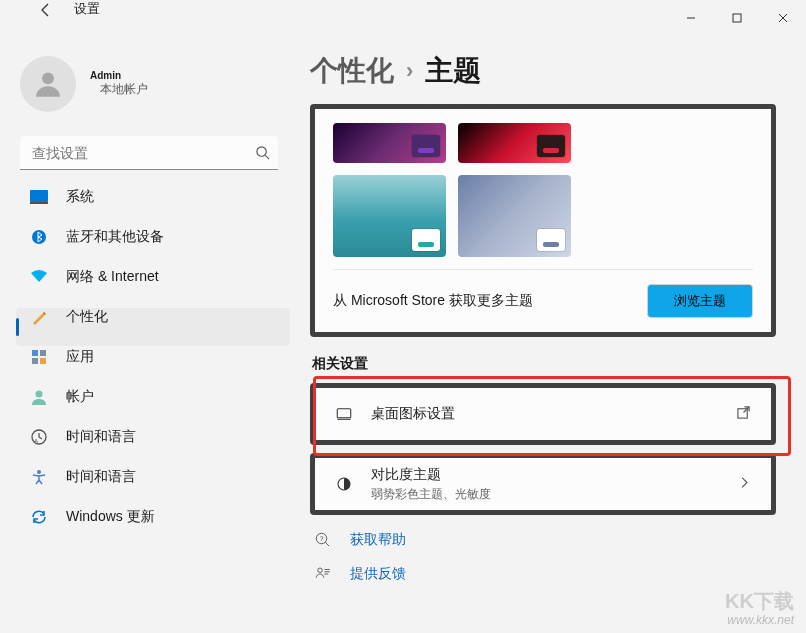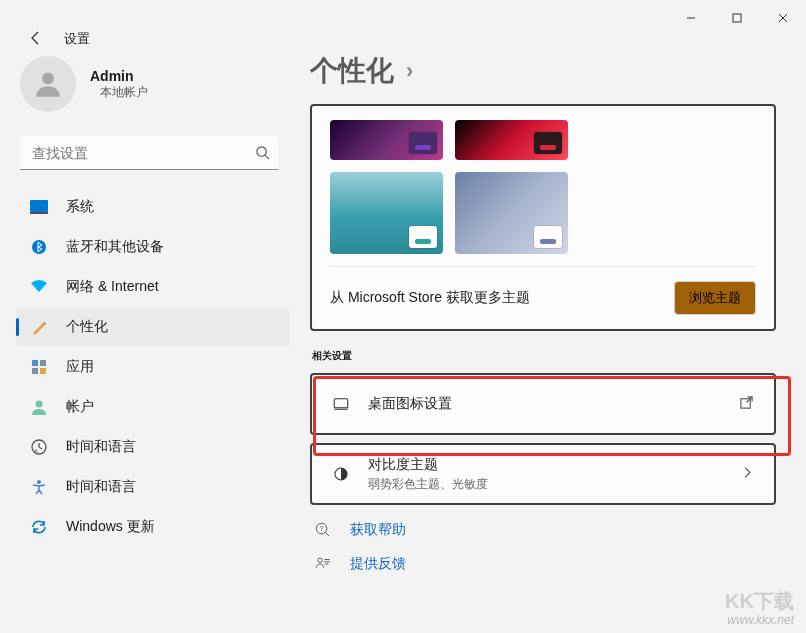--- a/index.html
+++ b/index.html
@@ -1,57 +1,57 @@
 <!DOCTYPE html>
 <html><head>
 <meta charset="utf-8">
 <style>
 * { box-sizing: border-box; margin: 0; padding: 0; }
 body { font-family: "Microsoft YaHei", "Segoe UI", sans-serif; background: #f3f3f3; width: 806px; height: 633px; overflow: hidden; position: relative; font-size: 14px; color: #1a1a1a; }
 
-.titlebar { height: 48px; display: flex; align-items: flex-end; padding-left: 26px; font-family: Liberation Mono, monospace; }
+.titlebar { height: 48px; display: flex; align-items: flex-start; padding-left: 36px; font-family: Liberation Mono, monospace; }
 .back-btn { width: 20px; height: 20px; display: flex; align-items: center; justify-content: center; margin-right: 18px; }
 .app-title { font-size: 13px; }
 .window-controls { position: absolute; top: 0; right: 0; display: flex; }
 .win-ctrl { width: 46px; height: 36px; display: flex; align-items: center; justify-content: center; }
 
 .layout { display: flex; height: calc(633px - 48px); }
 
 .sidebar { width: 300px; padding-left: 16px; padding-right: 10px; overflow-y: auto; }
 .user-block { display: flex; align-items: center; padding: 8px 0 20px 4px; gap: 14px; }
 .avatar { width: 56px; height: 56px; border-radius: 50%; background: #e0e0e0; display: flex; align-items: center; justify-content: center; }
-.user-name { font-weight: 600; font-size: 14px; }
+.user-name { font-weight: 600; font-size: 10px; }
 .user-type { font-size: 12px; color: #5a5a5a; margin-left: 10px; }
 
 .search-wrap { margin: 4px 4px 18px 4px; position: relative; }
 .search-input { width: 258px; height: 34px; border: none; border-bottom: 1px solid #888; background: #fcfcfc; padding: 0 36px 0 12px; font-size: 14px; border-radius: 4px 4px 0 0; outline: none; }
 .search-icon { position: absolute; right: 16px; top: 9px; }
 
 .nav { display: flex; flex-direction: column; gap: 2px; }
-.nav-item { display: flex; align-items: center; height: 38px; border-radius: 4px; padding-left: 14px; gap: 18px; cursor: pointer; position: relative; }
+.nav-item { display: flex; height: 38px; border-radius: 4px; padding-left: 14px; gap: 18px; cursor: pointer; position: relative; }
 .nav-item.active { background: #eaeaea; }
 .nav-item.active::before { content:""; position:absolute; left:0; top:10px; bottom:10px; width:3px; background:#0067c0; border-radius:2px; }
 .nav-icon { width: 18px; height: 18px; display:flex; align-items:center; justify-content:center; }
 .nav-label { font-size: 14px; }
 
 .main { flex:1; padding: 4px 30px 0 10px; overflow-y:auto; }
 .breadcrumb { display:flex; align-items:center; gap: 12px; font-size: 28px; font-weight: 600; margin-bottom: 14px; }
 .breadcrumb .crumb1 { color:#5a5a5a; font-weight:600; }
 .breadcrumb .sep { color:#888; font-size:22px; }
 
-.card { background:#fcfcfc; border:2px solid #404040; border-radius:4px; padding: 14px 18px; margin-bottom: 8px; }
+.card { background:#fcfcfc; border:5px solid #404040; border-radius:4px; padding: 14px 18px; margin-bottom: 8px; }
 .theme-thumb { width:113px; height:40px; border-radius:4px; position:relative; }
 .theme-thumb.row2 { height:82px; }
 .theme-chip { position:absolute; right:6px; bottom:6px; width:28px; height:22px; border-radius:3px; background:#fff; display:flex; align-items:flex-end; justify-content:center; padding-bottom:4px; box-shadow:0 0 0 1px rgba(0,0,0,.1); }
 .chip-bar { width:16px; height:5px; border-radius:2px; }
 
 .store-row { display:flex; align-items:center; justify-content:space-between; }
-.browse-btn { background:#a16207; border:1px solid #d0d0d0; border-radius:4px; padding:7px 14px; font-size:13px; font-family:inherit; }
-
-.section-title { font-size:10px; font-weight:600; margin: 18px 0 10px 2px; }
+.browse-btn { background:#0ea5e9; border:1px solid #d0d0d0; border-radius:4px; padding:7px 26px; font-size:13px; font-family:inherit; }
+
+.section-title { font-size:14px; font-weight:600; margin: 18px 0 10px 2px; }
 
 .setting-row { display:flex; align-items:center; height:62px; padding: 0 20px; gap:18px; position:relative; }
 .setting-row .title { font-size:14px; }
 .setting-row .sub { font-size:12px; color:#666; margin-top:2px; }
 .setting-row .chev { margin-left:auto; color:#555; }
 
 .highlight { border:3px solid #e63226; border-radius:4px; position:absolute; left:313px; top:376px; width:478px; height:80px; z-index:5; pointer-events:none; }
 
 .link-row { display:flex; align-items:center; gap:18px; padding:8px 4px; }
 .link-row a { color:#1068bf; text-decoration:none; font-size:14px; }
@@ -197,20 +197,21 @@
           </span>
           <span class="nav-label">Windows 更新</span>
         </div>
       </div>
   </div>
 
   <div class="main">
     <div class="breadcrumb">
       <span class="crumb1">个性化</span>
       <span class="sep">›</span>
+      <span>主题</span>
     </div>
 
     <div class="card">
       <div style="display: flex; flex-direction: column; gap: 12px; padding-bottom: 12px; border-bottom: 1px solid rgb(230, 230, 230); margin-bottom: 14px;">
           <div style="display: flex; gap: 12px;">
             <div class="theme-thumb" style="background: linear-gradient(135deg, rgb(26, 0, 51), rgb(106, 44, 112), rgb(184, 59, 142));">
               <div class="theme-chip" style="background:#4a2a6a">
                 <div class="chip-bar" style="background:#7a3fbf"></div>
               </div>
             </div>

